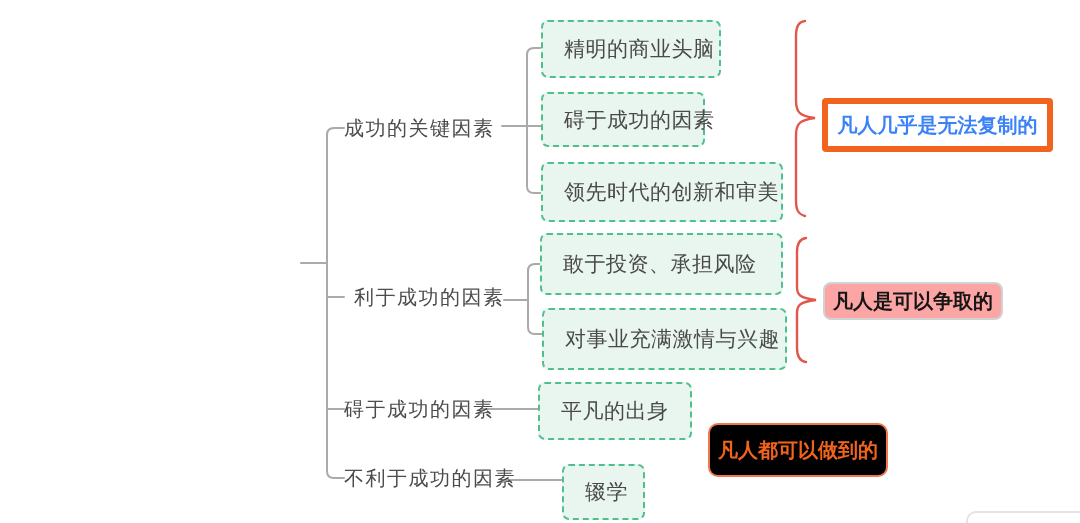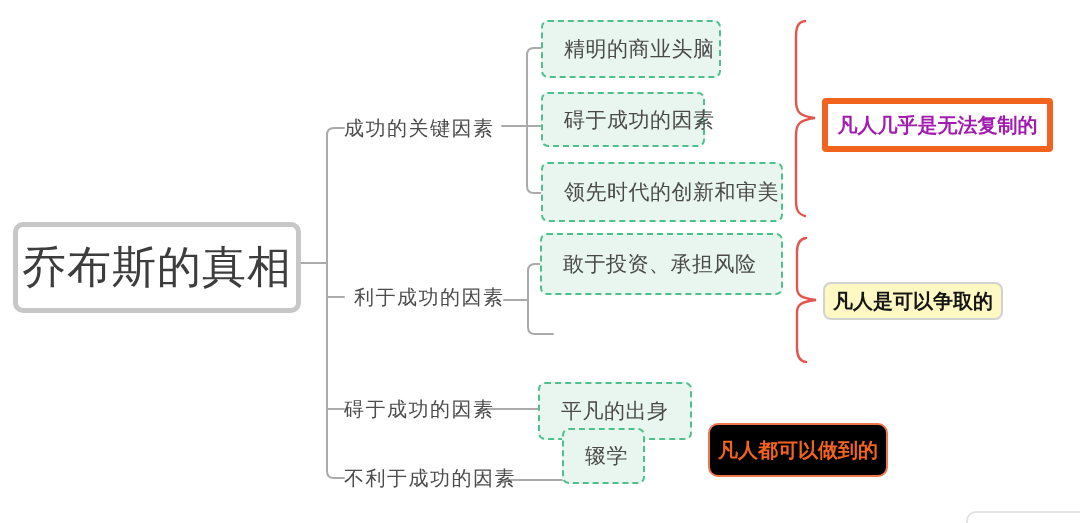--- a/index.html
+++ b/index.html
@@ -31,26 +31,26 @@
     background:#e9f6ef;border:2px dashed #4fc08d;border-radius:7px;
     display:flex;align-items:center;padding-left:21px;
     font-size:21px;color:#4a4a4a;letter-spacing:0.5px;white-space:nowrap;
   }
 
   
   .callout-strong{
     position:absolute;left:822px;top:98px;width:231px;height:54px;
     box-sizing:border-box;border:6px solid #f2641d;border-radius:4px;
     background:#ffffff;display:flex;align-items:center;justify-content:center;
-    font-size:20px;font-weight:bold;color:#a21caf;white-space:nowrap;
+    font-size:20px;font-weight:bold;color:#3b82f6;white-space:nowrap;
   }
   .callout-gray{
     position:absolute;left:823px;top:282px;width:180px;height:38px;
     box-sizing:border-box;border:2px solid #d2d2d2;border-radius:8px;
-    background:#fef9c3;display:flex;align-items:center;justify-content:center;
+    background:#fca5a5;display:flex;align-items:center;justify-content:center;
     font-size:20px;font-weight:bold;color:#151515;white-space:nowrap;
   }
   .callout-orange{
     position:absolute;left:708px;top:423px;width:180px;height:54px;
     box-sizing:border-box;border:2px solid #f0784d;border-radius:10px;
     background:#000000;display:flex;align-items:center;justify-content:center;
     font-size:20px;font-weight:bold;color:#f2641d;white-space:nowrap;
   }
 
   
@@ -79,35 +79,35 @@
         <path d="M 481 409 L 553 409"></path>
         <path d="M 505 480 L 578 480"></path>
       </g>
       <g stroke="#e2574b" stroke-width="2.4" fill="none" stroke-linecap="round">
         <path d="M 805 21 C 798 22 796 27 796 37 L 796 100 C 796 112 799 116 815 118 C 799 120 796 124 796 136 L 796 200 C 796 210 798 214 805 216"></path>
         <path d="M 806 238 C 799 239 797 244 797 252 L 797 287 C 797 295 800 298 816 300 C 800 302 797 305 797 313 L 797 348 C 797 356 799 361 806 362"></path>
       </g>
     </svg>
   </div>
 
-  <div class="root-node">乔布斯的真相</div>
 
   <div class="branch-label" style="left:344px;top:128px">成功的关键因素</div>
   <div class="branch-label" style="left:354px;top:297px">利于成功的因素</div>
   <div class="branch-label" style="left:344px;top:409px">碍于成功的因素</div>
   <div class="branch-label" style="left:344px;top:478px">不利于成功的因素</div>
 
   <div class="leaf" style="left:541px;top:20px;width:180px;height:58px">精明的商业头脑</div>
   <div class="leaf" style="left:541px;top:92px;width:164px;height:55px">碍于成功的因素</div>
   <div class="leaf" style="left:541px;top:162px;width:242px;height:60px">领先时代的创新和审美</div>
 
   <div class="leaf" style="left:540px;top:233px;width:243px;height:62px">敢于投资、承担风险</div>
+  <div class="leaf" style="left:542px;top:308px;width:245px;height:62px">对事业充满激情与兴趣</div>
 
   <div class="leaf" style="left:538px;top:382px;width:154px;height:58px">平凡的出身</div>
-  <div class="leaf" style="left:562px;top:428px;width:83px;height:56px">辍学</div>
+  <div class="leaf" style="left:562px;top:464px;width:83px;height:56px">辍学</div>
 
   <div class="callout-strong">凡人几乎是无法复制的</div>
   <div class="callout-gray">凡人是可以争取的</div>
   <div class="callout-orange">凡人都可以做到的</div>
 
   <div class="partial-box"></div>
 
 </div>
 
 </body></html>

